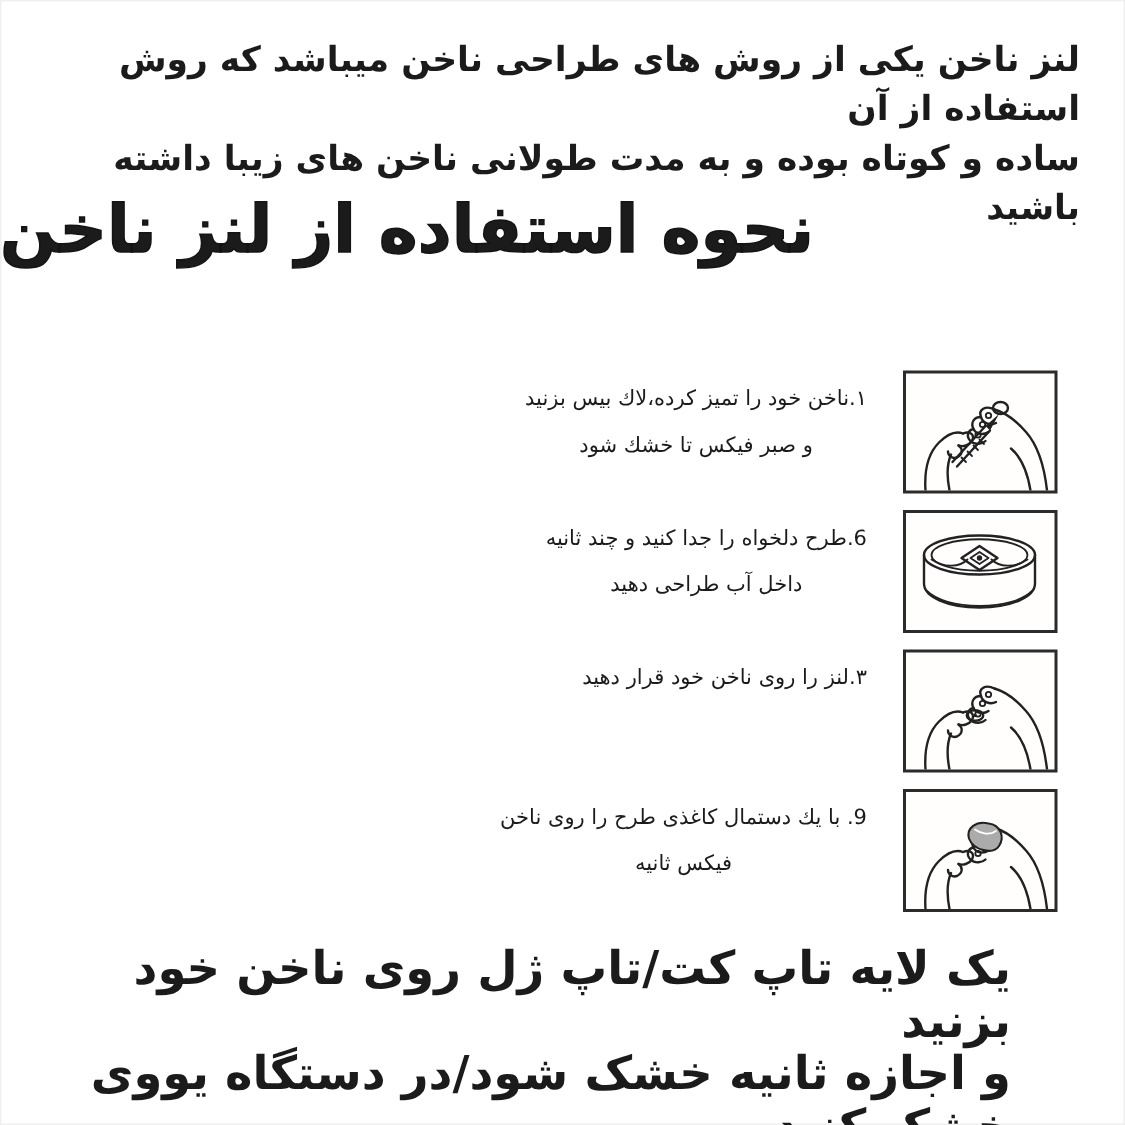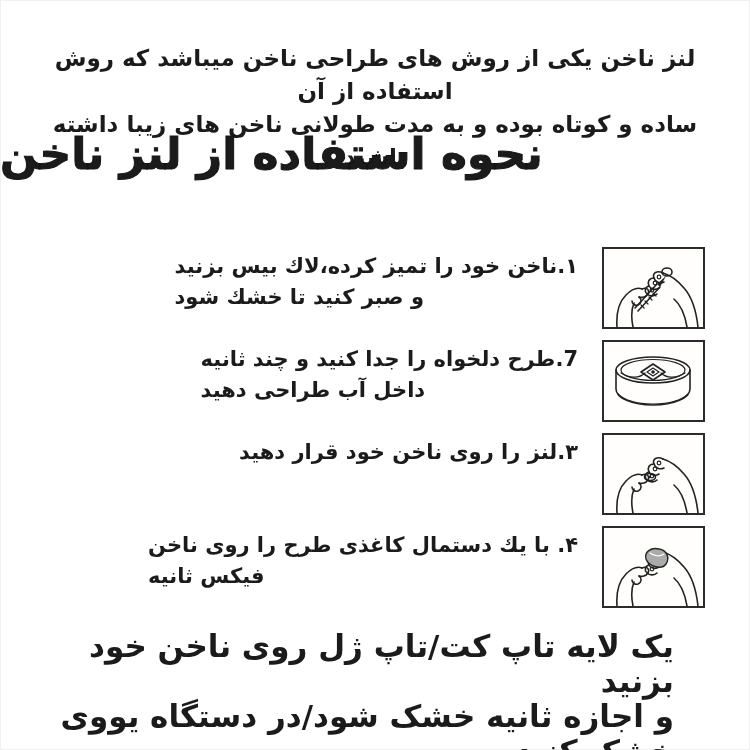--- a/index.html
+++ b/index.html
@@ -3,36 +3,36 @@
 <meta charset="utf-8">
 <style>
   html,body{margin:0;padding:0;background:#fff;}
   .page{
     position:relative;width:750px;height:750px;background:#ffffff;
     direction:rtl;color:#1b1b1b;overflow:hidden;
     font-family:"DejaVu Sans", sans-serif;
     box-shadow: inset 0 0 0 1px #f0f0f0;
   }
   .intro{
-    position:absolute;top:24px;left:30px;right:30px;margin:18px;
-    text-align:center;font-size:23px;font-weight:bold;line-height:33px;
+    position:absolute;top:24px;left:30px;right:30px;margin:0;
+    text-align:right;font-size:23px;font-weight:bold;line-height:33px;
   }
   .title{
     position:absolute;top:108px;left:0;right:0;margin:0;
     text-align:left;font-size:44px;font-weight:bold;line-height:92px;
     -webkit-text-stroke:1px #141414;letter-spacing:0;
   }
   .steps{position:absolute;top:247px;right:45px;left:40px;}
   .step{display:flex;align-items:flex-start;margin-bottom:11px;}
   .illus{
     flex:0 0 auto;width:99px;height:78px;border:2px solid #2b2b2b;
     background:#fffefd;margin-left:24px;
   }
   .illus svg{display:block;width:99px;height:78px;}
-  .step-text{font-size:21px;font-weight:bold;line-height:31px;padding-top:4px;text-align:left;}
+  .step-text{font-size:14px;font-weight:normal;line-height:31px;padding-top:4px;text-align:center;}
   .t-line{display:block;}
   .outro{
     position:absolute;top:613px;right:60px;left:35px;margin:16px;
     text-align:right;font-size:31px;font-weight:bold;line-height:35px;
   }
   .ln{fill:none;stroke:#222;stroke-width:1.6;stroke-linecap:round;stroke-linejoin:round;}
   .ln2{fill:none;stroke:#222;stroke-width:1.2;stroke-linecap:round;stroke-linejoin:round;}
 </style>
 </head>
 <body>
@@ -64,39 +64,39 @@
           <path class="ln" d="M35,48 C38,50 38,54 34,56 C31,57 28,55 28,52"></path>
           <path class="ln" d="M29,78 C27,68 27,61 30,54"></path>
           <path class="ln" d="M31,59 L53,35 M34,62 L56,38"></path>
           <path class="ln2" d="M37,56 l3,3 M41,52 l3,3 M45,48 l3,3 M49,44 l3,3"></path>
           <path d="M53,35 L56,38 L62,27 Z" fill="#222"></path>
           <ellipse class="ln" cx="63" cy="23" rx="5" ry="4"></ellipse>
         </svg>
       </div>
       <div class="step-text">
         <span class="t-line">۱.ناخن خود را تمیز كرده،لاك بیس بزنید</span>
-        <span class="t-line">و صبر کنید تا خشك شود</span>
+        <span class="t-line">و صبر فیكس تا خشك شود</span>
       </div>
     </div>
 
     <div class="step">
       <div class="illus">
         <svg viewBox="0 0 99 78">
           <ellipse class="ln" cx="49" cy="28" rx="37" ry="13"></ellipse>
           <ellipse class="ln2" cx="49" cy="28" rx="32" ry="10.5"></ellipse>
           <path class="ln" d="M12,28 L12,47 C12,56 28,63 49,63 C70,63 86,56 86,47 L86,28"></path>
           <path class="ln2" d="M14,52 C20,58 33,62 49,62 C65,62 78,58 84,52"></path>
           <path class="ln2" d="M17,31 C26,37 36,36 41,31 M57,31 C62,36 72,37 81,31"></path>
           <path class="ln" d="M49,22 L61,30 L49,38 L37,30 Z"></path>
           <path class="ln2" d="M49,26 L55,30 L49,34 L43,30 Z"></path>
           <circle cx="49" cy="30" r="1.8" fill="#222"></circle>
         </svg>
       </div>
       <div class="step-text">
-        <span class="t-line">7.طرح دلخواه را جدا كنید و چند ثانیه</span>
+        <span class="t-line">6.طرح دلخواه را جدا كنید و چند ثانیه</span>
         <span class="t-line">داخل آب طراحی دهید</span>
       </div>
     </div>
 
     <div class="step">
       <div class="illus">
         <svg viewBox="0 0 99 78">
           <path class="ln" d="M94,78 C92,60 88,48 80,39 C74,32 66,26 59,24"></path>
           <path class="ln" d="M59,24 C53,21 48,24 50,29 C51,33 56,35 60,33"></path>
           <path class="ln" d="M50,29 C45,29 43,33 45,37 C47,41 52,41 55,39"></path>
@@ -129,21 +129,21 @@
           <path d="M42,31 C40,24 47,19 55,21 C63,22 66,30 62,36 C58,42 45,39 42,31 Z" fill="#ababab" stroke="#222" stroke-width="1.4"></path>
           <path d="M46,25 C50,28 56,29 60,26" fill="none" stroke="#ffffff" stroke-width="1.2" stroke-linecap="round"></path>
           <path class="ln" d="M13,78 C12,63 15,53 22,46 C27,41 33,38 38,40"></path>
           <path class="ln" d="M38,40 C43,38 46,41 44,45 C42,48 38,49 35,48"></path>
           <path class="ln" d="M35,48 C38,50 38,54 34,56 C31,57 28,55 28,52"></path>
           <path class="ln" d="M29,78 C27,68 27,61 30,54"></path>
           <circle class="ln2" cx="48" cy="41" r="1.8"></circle>
         </svg>
       </div>
       <div class="step-text">
-        <span class="t-line">۴. با یك دستمال كاغذی طرح را روی ناخن</span>
+        <span class="t-line">9. با یك دستمال كاغذی طرح را روی ناخن</span>
         <span class="t-line">فیكس ثانیه</span>
       </div>
     </div>
 
   </div>
 
   <p class="outro">
     <span class="t-line">یک لایه تاپ کت/تاپ ژل روی ناخن خود بزنید</span>
     <span class="t-line">و اجازه ثانیه خشک شود/در دستگاه یووی خشک کنید</span>
   </p>

